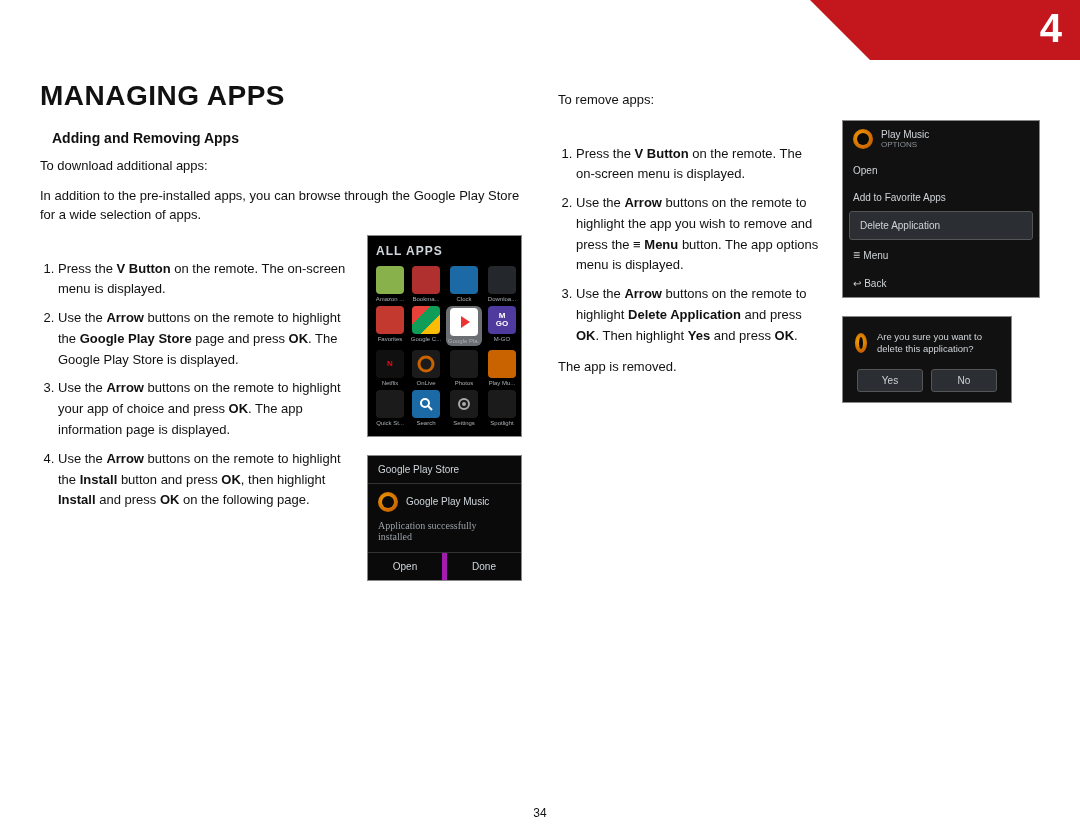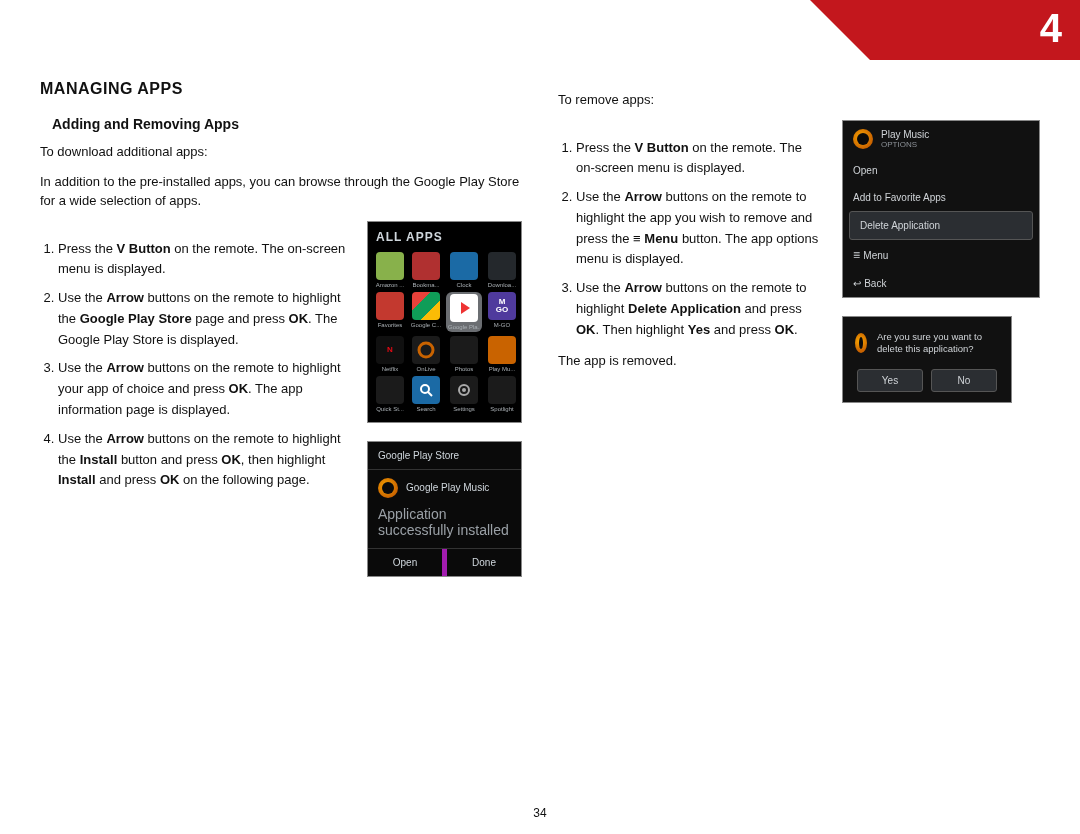--- a/index.html
+++ b/index.html
@@ -3,24 +3,24 @@
 <meta charset="utf-8">
 <style>
   * { box-sizing: border-box; margin: 0; padding: 0; }
   html, body { width: 1080px; height: 834px; background: #fff; font-family: Arial, Helvetica, sans-serif; color: #111; }
   .page { position: relative; width: 1080px; height: 834px; padding: 80px 40px 40px 40px; }
   .corner { position: absolute; top: 0; right: 0; width: 270px; height: 60px; }
   .corner svg { display: block; }
   .corner-num { position: absolute; top: 6px; right: 18px; color: #fff; font-size: 40px; font-weight: 700; }
   .columns { display: flex; gap: 36px; }
   .col { flex: 1 1 0; }
-  h1 { font-size: 16px; font-weight: 800; letter-spacing: 0.5px; margin-bottom: 18px; text-transform: uppercase; }
+  h1 { font-size: 28px; font-weight: 800; letter-spacing: 0.5px; margin-bottom: 18px; text-transform: uppercase; }
   h2 { font-size: 14px; font-weight: 700; margin: 8px 12px 10px; }
   p { font-size: 13px; line-height: 1.5; margin: 10px 0; }
-  ol { margin: 18px 0 0 18px; font-size: 13px; line-height: 1.6; }
+  ol { margin: 24px 0 0 18px; font-size: 13px; line-height: 1.6; }
   ol li { margin: 8px 0; padding-right: 6px; }
   .b { font-weight: 700; }
   .with-figs { display: flex; gap: 14px; align-items: flex-start; }
   .text-part { flex: 1 1 auto; }
   .fig-part { flex: 0 0 auto; display: flex; flex-direction: column; gap: 18px; }
 
   
   .fig-allapps { width: 155px; border: 1px solid #888; background: #000; }
   .fig-allapps .title { color: #cfd6dc; font-size: 12px; letter-spacing: 1px; padding: 8px 8px 4px; font-weight: 600; }
   .apps-grid { display: grid; grid-template-columns: repeat(4, 1fr); gap: 4px 4px; padding: 4px 6px 10px; }
@@ -29,21 +29,21 @@
   .app .lbl { color: #aab0b5; font-size: 6px; text-align: center; margin-top: 2px; width: 32px; overflow: hidden; white-space: nowrap; }
   .hl { background: #6b6e72; border-radius: 6px; padding: 2px; }
   .hl .tile { width: 28px; height: 28px; }
 
   
   .fig-install { width: 155px; border: 1px solid #888; background: #0a0a0a; color: #cfd6dc; font-size: 10px; }
   .fig-install .hdr { padding: 8px 10px; border-bottom: 1px solid #333; }
   .fig-install .row { display: flex; align-items: center; gap: 8px; padding: 8px 10px; }
   .gpm { width: 20px; height: 20px; border-radius: 50%; background: radial-gradient(circle at 40% 40%, #f7a500, #c96300 70%); position: relative; }
   .gpm:after { content:""; position:absolute; inset:4px; border-radius:50%; background:#0a0a0a; }
-  .fig-install .msg { padding: 0 10px 10px; font-size: 14px; color: #9aa0a6; }
+  .fig-install .msg { padding: 0 10px 10px; font-size: 10px; color: #9aa0a6; font-family: Liberation Serif, serif; }
   .btn-row { display: flex; border-top: 1px solid #333; }
   .flat-btn { flex: 1; text-align: center; padding: 8px 0; font-size: 10px; color: #cfd6dc; }
   .flat-btn + .flat-btn { border-left: 5px solid #a21caf; }
 
   
   .fig-options { width: 198px; border: 1px solid #888; background: #111; color: #d0d4d8; font-size: 10px; }
   .fig-options .hdr2 { display:flex; align-items:center; gap:8px; padding:8px 10px; }
   .hdr2 .sub { font-size:8px; color:#8d9298; display:block; }
   .opt { padding: 8px 10px; font-size: 10px; }
   .opt.sel { background: #2b2e32; border: 1px solid #555; border-radius: 3px; margin: 0 6px; }

